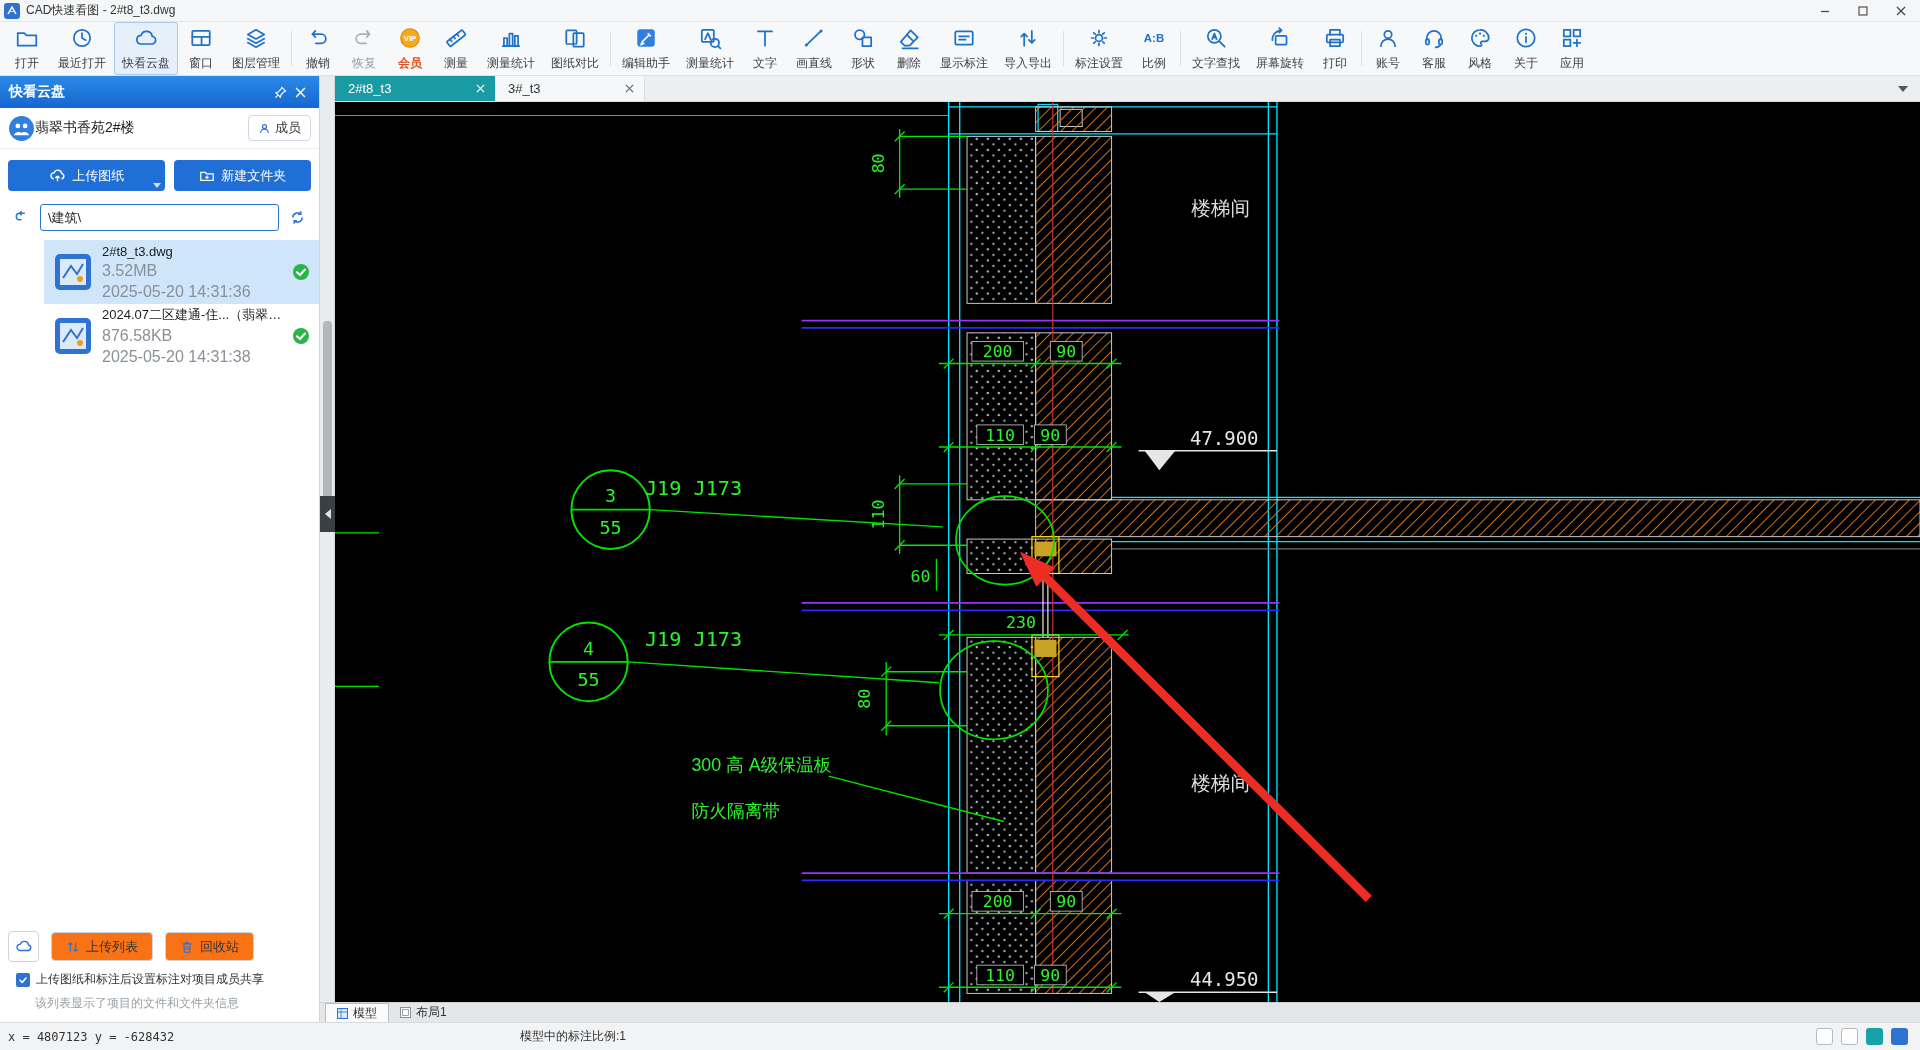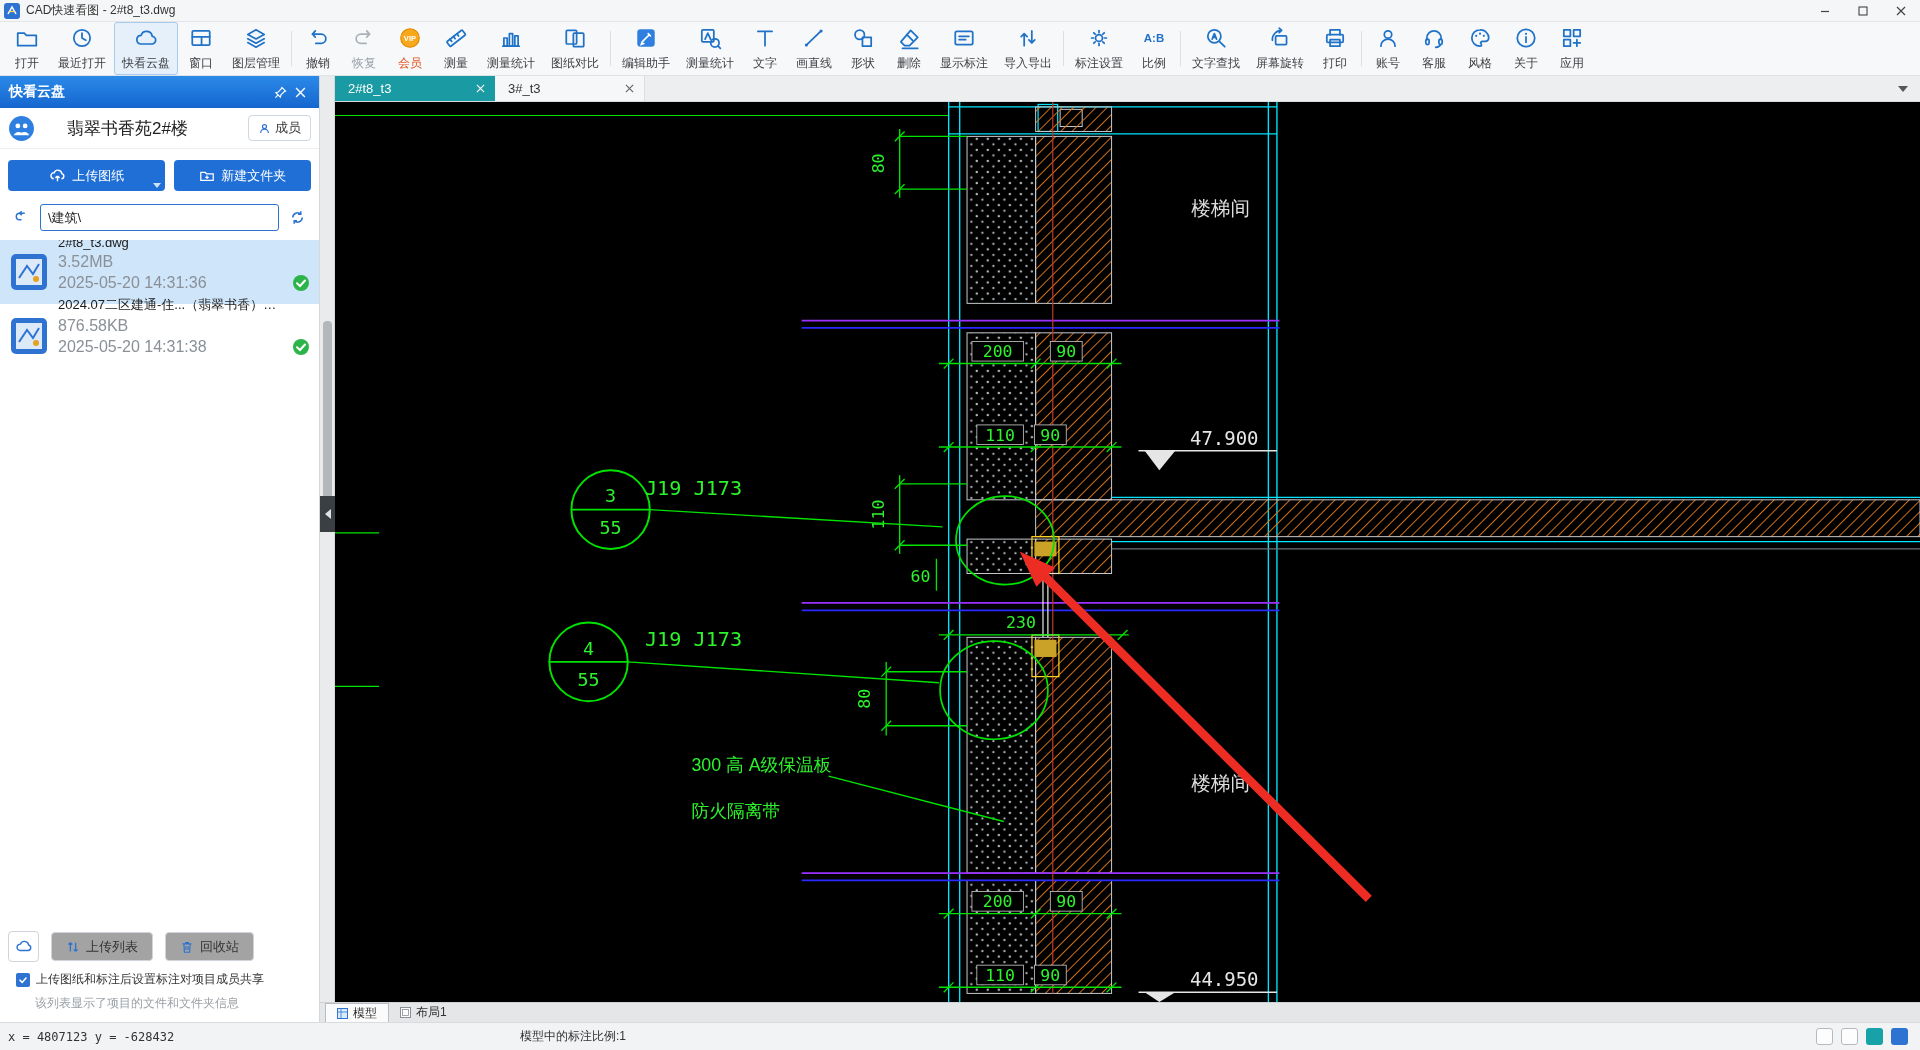--- a/index.html
+++ b/index.html
@@ -16,57 +16,57 @@
 
   
   .toolbar{position:absolute;left:0;top:22px;width:1920px;height:54px;background:#f7f8f9;
     border-bottom:1px solid #dfe3e6;display:flex;align-items:stretch;padding:0 4px;z-index:19;}
   .tb-item{display:flex;flex-direction:column;align-items:center;justify-content:center;gap:1px;
     padding:2px 7px;min-width:46px;border:1px solid transparent;border-radius:3px;}
   .tb-item .lbl{font-size:12px;color:#3c3f43;white-space:nowrap;}
   .tb-item.active{background:#e6f0fb;border-color:#a7cbed;}
   .tb-item.disabled .lbl{color:#9aa2aa;text-align:center;}
   .tb-item.disabled svg{stroke:#a9b2ba;}
-  .tb-item.vip .lbl{color:#e4531f;}
+  .tb-item.vip .lbl{color:#e4531f;font-weight:bold;}
   .tb-sep{width:1px;background:#dcdfe3;margin:9px 3px;}
 
   
   .sidebar{position:absolute;left:0;top:76px;width:320px;height:946px;background:#fff;
     display:flex;flex-direction:column;z-index:15;border-right:1px solid #d5d8db;}
   .panel-header{height:32px;flex:0 0 32px;background:linear-gradient(#2b8ae8,#1566cf);color:#fff;
     display:flex;align-items:center;padding:0 9px;}
   .panel-title{font-size:14px;font-weight:bold;flex:1;}
   .ph-ico{width:20px;height:20px;display:flex;align-items:center;justify-content:center;}
   .project-row{height:41px;flex:0 0 41px;display:flex;align-items:center;padding:0 8px;border-bottom:1px solid #eceff1;}
-  .project-name{flex:1;text-align:center;font-size:17px;color:#222;}
+  .project-name{flex:1;text-align:left;font-size:14px;color:#222;}
   .member-btn{display:flex;align-items:center;gap:4px;border:1px solid #cfd8e3;border-radius:4px;
     padding:3px 9px;font-size:13px;color:#333;background:#fff;margin-left:28px;}
   .action-row{display:flex;gap:9px;padding:11px 8px 8px;}
   .btn-blue{background:#1f6fd6;color:#fff;font-size:13px;border-radius:4px;height:31px;
     display:flex;align-items:center;justify-content:center;gap:6px;}
   .btn-upload{flex:1.15;position:relative;}
   .btn-upload .caret{position:absolute;right:4px;bottom:3px;width:0;height:0;
     border-left:4px solid transparent;border-right:4px solid transparent;border-top:5px solid #cfe2f8;}
   .btn-newfolder{flex:1;}
   .path-row{display:flex;align-items:center;gap:5px;padding:5px 8px 9px;}
   .icon-btn{width:27px;height:27px;display:flex;align-items:center;justify-content:center;border-radius:3px;position:relative;}
   .path-input{flex:1;height:27px;border:1px solid #2e73d2;border-radius:3px;font-size:13px;color:#222;
     padding:0 7px;display:flex;align-items:center;background:#fff;}
   .file-list{flex:1;overflow:hidden;background:#fff;}
-  .file-item{height:64px;display:flex;align-items:flex-end;padding:12px 9px;gap:9px;background:#fff;}
+  .file-item{height:64px;display:flex;align-items:center;padding:12px 9px;gap:9px;background:#fff;margin-left:44px;}
   .file-item.selected{background:#cfe5f9;}
   .file-icon{width:40px;height:40px;flex:0 0 40px;}
   .file-meta{flex:1;overflow:hidden;}
   .file-name{font-size:13px;color:#1b1b1b;white-space:nowrap;overflow:hidden;text-overflow:ellipsis;}
   .file-sub{font-size:16px;color:#8a9097;margin-top:3px;}
   .file-check{flex:0 0 18px;height:18px;}
   .sidebar-footer{padding:7px 8px 4px;}
   .footer-btns{display:flex;align-items:center;gap:12px;}
   .sq-btn{width:31px;height:31px;border:1px solid #cfd4da;border-radius:4px;display:flex;align-items:center;justify-content:center;background:#fff;}
-  .outline-btn{height:29px;border:1px solid #cfd4da;border-radius:4px;background:#a3a3a3;display:flex;
+  .outline-btn{height:29px;border:1px solid #cfd4da;border-radius:4px;background:#f97316;display:flex;
     align-items:center;gap:6px;padding:0 14px;font-size:13px;color:#333;}
   .share-row{display:flex;align-items:center;gap:6px;padding:9px 8px 2px;font-size:12px;color:#333;}
   .checkbox{width:14px;height:14px;background:#2e73d2;border-radius:2px;display:flex;align-items:center;justify-content:center;flex:0 0 14px;}
   .hint{font-size:12px;color:#9aa0a6;padding:5px 8px 6px 27px;}
 
   
   .strip{position:absolute;left:320px;top:76px;width:15px;height:926px;background:#e9ebed;
     border-right:1px solid #d5d8db;z-index:14;}
   .strip-thumb{position:absolute;left:3px;top:245px;width:9px;height:185px;background:#b2b7bc;border-radius:4px;}
   .strip-handle{position:absolute;left:0;top:420px;width:15px;height:36px;background:#3a3f44;color:#dfe3e6;

